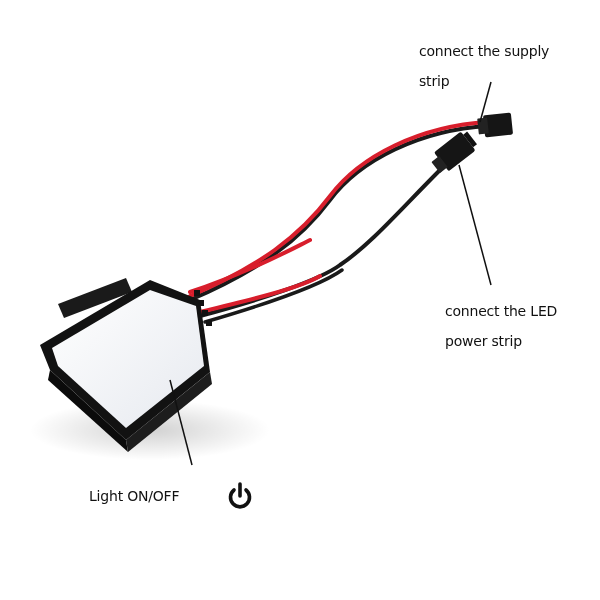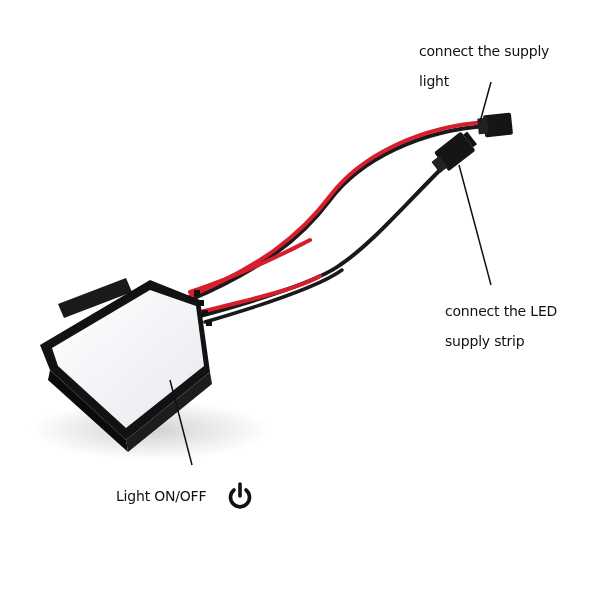--- a/index.html
+++ b/index.html
@@ -2,21 +2,21 @@
 <html><head>
   <meta charset="utf-8">
   <style>
     html, body { margin: 0; padding: 0; background: #ffffff; }
     body { width: 600px; height: 600px; position: relative; overflow: hidden; font-family: "DejaVu Sans", sans-serif; }
     .scene { position: absolute; left: 0; top: 0; width: 600px; height: 600px; }
     .label { position: absolute; color: #111111; font-size: 14px; line-height: 30px; letter-spacing: -0.2px; white-space: nowrap; }
     .label .line { display: block; }
     #lbl-supply { left: 419px; top: 36px; }
     #lbl-led { left: 445px; top: 296px; }
-    #lbl-touch { left: 116px; top: 481px; }
+    #lbl-touch { left: 89px; top: 481px; }
     .power-icon { position: absolute; left: 225px; top: 481px; width: 30px; height: 30px; }
   </style>
 </head>
 <body>
 
 <svg class="scene" viewBox="0 0 600 600" xmlns="http://www.w3.org/2000/svg">
   <defs>
     <linearGradient id="panelGrad" x1="0" y1="0" x2="1" y2="1">
       <stop offset="0" stop-color="#ffffff"></stop>
       <stop offset="1" stop-color="#e6e9ef"></stop>
@@ -69,26 +69,26 @@
     <rect x="206" y="320" width="6" height="6" fill="#111"></rect>
   </g>
 
   <line x1="491" y1="82" x2="480" y2="122" stroke="#111" stroke-width="1.5"></line>
   <line x1="459" y1="165" x2="491" y2="285" stroke="#111" stroke-width="1.5"></line>
   <line x1="170" y1="380" x2="192" y2="465" stroke="#111" stroke-width="1.5"></line>
 </svg>
 
 <div id="lbl-supply" class="label">
   <span class="line">connect the supply</span>
-  <span class="line">light</span>
+  <span class="line">strip</span>
 </div>
 
 <div id="lbl-led" class="label">
   <span class="line">connect the LED</span>
-  <span class="line">supply strip</span>
+  <span class="line">power strip</span>
 </div>
 
 <div id="lbl-touch" class="label">
   <span class="line">Light ON/OFF</span>
 </div>
 
 <svg class="power-icon" viewBox="0 0 30 30" xmlns="http://www.w3.org/2000/svg">
   <path d="M9 9 A 9.5 9.5 0 1 0 21 9" fill="none" stroke="#111" stroke-width="3.6" stroke-linecap="round"></path>
   <line x1="15" y1="3" x2="15" y2="15" stroke="#111" stroke-width="3.6" stroke-linecap="round"></line>
 </svg>

